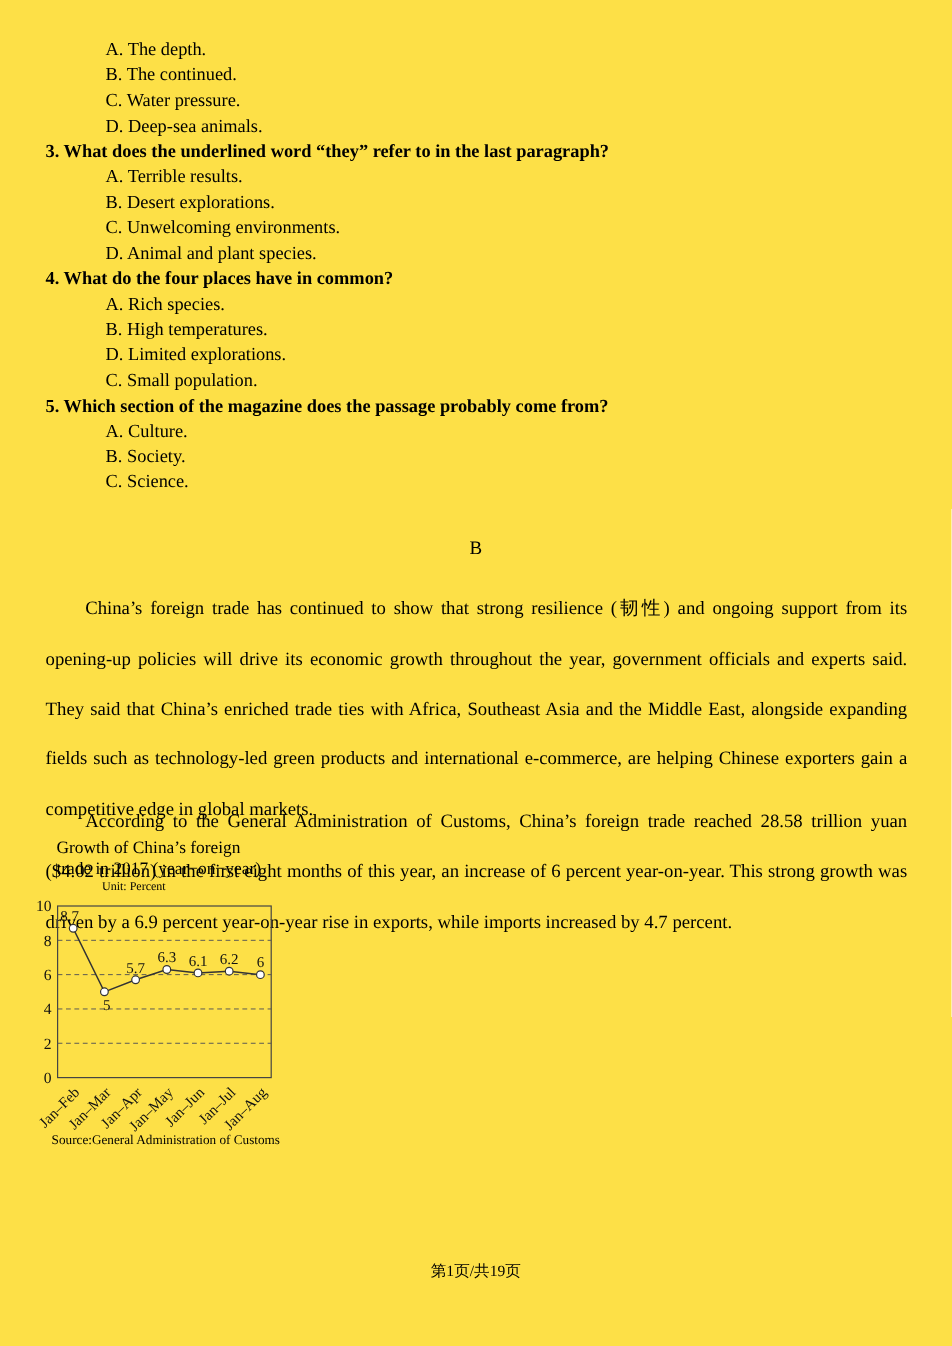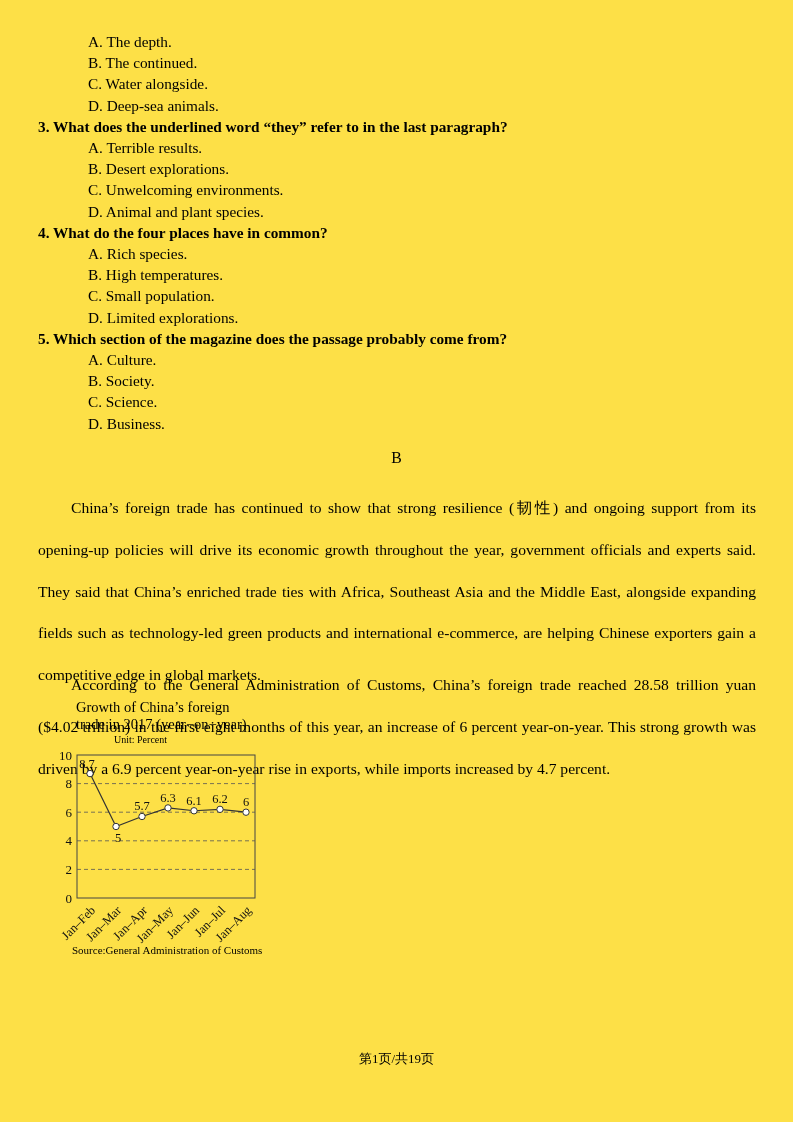--- a/index.html
+++ b/index.html
@@ -29,21 +29,21 @@
   .para{
     position:absolute;left:38px;right:37px;margin:0;
     font-size:15.6px;line-height:41.8px;
     text-align:justify;text-indent:33px;
   }
   #p1{top:487px;}
   #p2{top:664px;}
 
   
   .chart{
-    position:absolute;left:52px;top:699px;width:270px;
+    position:absolute;left:23px;top:699px;width:270px;
     font-family:"Liberation Serif", serif;
   }
   .chart-title{font-size:14.5px;line-height:17px;margin-left:24px;}
   .chart-unit{font-size:10px;margin-left:62px;margin-top:1px;}
   .chart svg{display:block;}
   .chart svg text{font-family:"Liberation Serif", serif;fill:#111;}
   .chart-source{font-size:11px;margin-left:20px;margin-top:-6px;white-space:nowrap;}
 
   
   .footer{
@@ -52,40 +52,39 @@
   }
 </style>
 </head>
 <body>
 
 <div class="page">
 
   <div class="qblock">
     <div class="opt">A. The depth.</div>
     <div class="opt">B. The continued.</div>
-    <div class="opt">C. Water alongside.</div>
+    <div class="opt">C. Water pressure.</div>
     <div class="opt">D. Deep-sea animals.</div>
 
     <div class="q">3. What does the underlined word “they” refer to in the last paragraph?</div>
     <div class="opt">A. Terrible results.</div>
     <div class="opt">B. Desert explorations.</div>
     <div class="opt">C. Unwelcoming environments.</div>
     <div class="opt">D. Animal and plant species.</div>
 
     <div class="q">4. What do the four places have in common?</div>
     <div class="opt">A. Rich species.</div>
     <div class="opt">B. High temperatures.</div>
+    <div class="opt">D. Limited explorations.</div>
     <div class="opt">C. Small population.</div>
-    <div class="opt">D. Limited explorations.</div>
 
     <div class="q">5. Which section of the magazine does the passage probably come from?</div>
     <div class="opt">A. Culture.</div>
     <div class="opt">B. Society.</div>
     <div class="opt">C. Science.</div>
-    <div class="opt">D. Business.</div>
   </div>
 
   <div class="section-heading">B</div>
 
   <p class="para" id="p1">China’s foreign trade has continued to show that strong resilience (韧性) and ongoing support from its opening-up policies will drive its economic growth throughout the year, government officials and experts said. They said that China’s enriched trade ties with Africa, Southeast Asia and the Middle East, alongside expanding fields such as technology-led green products and international e-commerce, are helping Chinese exporters gain a competitive edge in global markets.</p>
   <p class="para" id="p2">According to the General Administration of Customs, China’s foreign trade reached 28.58 trillion yuan ($4.02 trillion) in the first eight months of this year, an increase of 6 percent year-on-year. This strong growth was driven by a 6.9 percent year-on-year rise in exports, while imports increased by 4.7 percent.</p>
 
   <div class="chart">
     <div class="chart-title">
       <div>Growth of China’s foreign</div>

